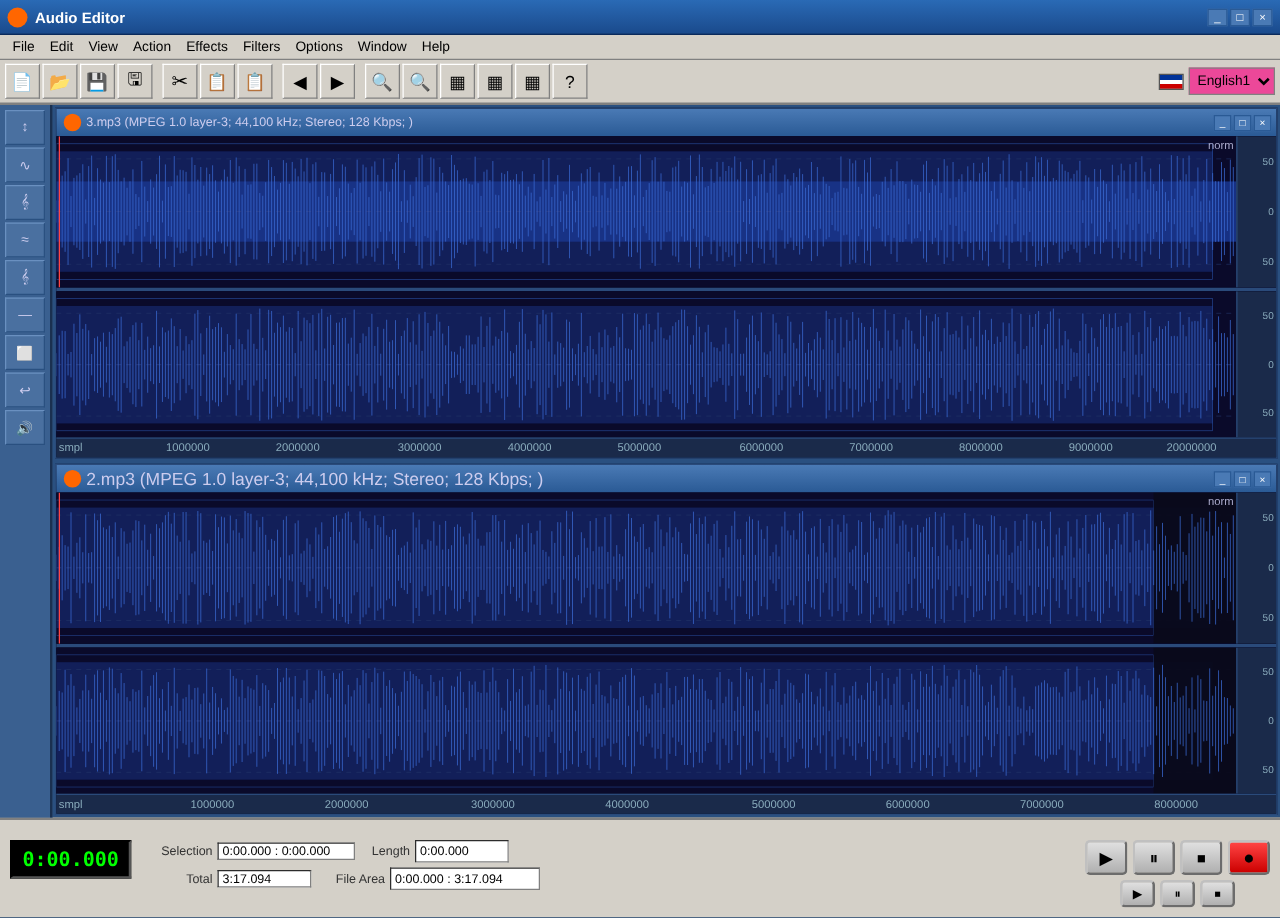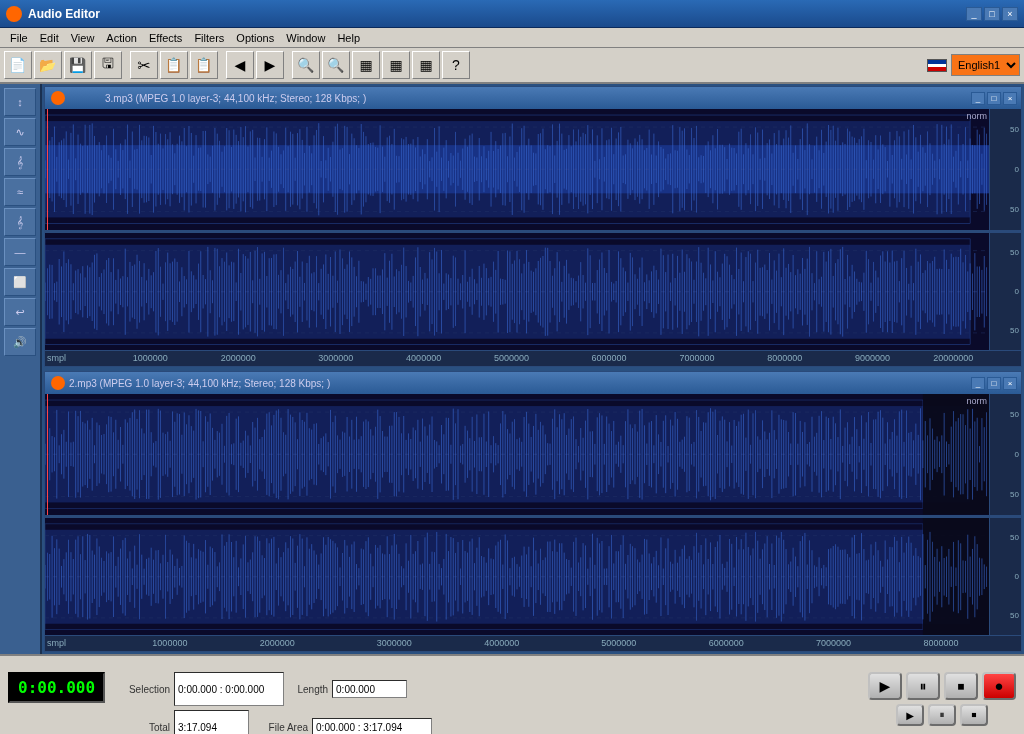--- a/index.html
+++ b/index.html
@@ -82,21 +82,21 @@
       display: flex; align-items: center; justify-content: center;
       font-size: 14px;
     }
     .tb-sep {
       width: 4px; height: 28px;
     }
     .tb-lang {
       display: flex; align-items: center; margin-left: auto;
     }
     .tb-lang select {
-      background: #f97316;
+      background: #ec4899;
       border: 1px solid #808080;
       font-size: 11px;
       padding: 1px 2px;
       height: 22px;
     }
     .flag-icon {
       width: 20px; height: 13px;
       background: linear-gradient(to bottom, #003399 33%, #fff 33%, #fff 66%, #cc0000 66%);
       margin-right: 4px;
       border: 1px solid #555;
@@ -233,21 +233,21 @@
       min-width: 55px;
       text-align: right;
     }
     .status-input {
       background: #fff;
       border: 1px inset #808080;
       font-size: 10px;
       color: #000;
       padding: 1px 3px;
       width: 110px;
-      height: 34px;
+      height: 14px;
     }
     .status-input2 {
       background: #fff;
       border: 1px inset #808080;
       font-size: 10px;
       color: #000;
       padding: 1px 3px;
       width: 95px;
       height: 18px;
     }
@@ -340,21 +340,21 @@
     <button class="lt-btn" title="rect">⬜</button>
     <button class="lt-btn" title="undo">↩</button>
     <button class="lt-btn" title="volume">🔊</button>
   </div>
 
   <div id="waveform-area">
 
     <div class="wave-panel" style="flex:1.05;">
       <div class="wave-header">
         <div class="panel-icon"></div>
-        <span style="font-size:10px;margin-left:36px;">3.mp3 (MPEG 1.0 layer-3; 44,100 kHz; Stereo; 128 Kbps; )</span>
+        <span style="font-size:10px;">3.mp3 (MPEG 1.0 layer-3; 44,100 kHz; Stereo; 128 Kbps; )</span>
         <div class="panel-btns">
           <div class="panel-btn">_</div>
           <div class="panel-btn">□</div>
           <div class="panel-btn">×</div>
         </div>
       </div>
       <div style="position:relative; flex:1; display:flex; flex-direction:column; height:calc(100% - 22px);">
 
         <div style="position:absolute;right:34px;top:2px;font-size:9px;color:#aac;z-index:10;">norm</div>
 
@@ -1229,21 +1229,21 @@
           <span class="ruler-label" style="left:74%">8000000</span>
           <span class="ruler-label" style="left:83%">9000000</span>
           <span class="ruler-label" style="left:91%">20000000</span>
         </div>
       </div>
     </div>
 
     <div class="wave-panel" style="flex:1.05;">
       <div class="wave-header">
         <div class="panel-icon"></div>
-        <span style="font-size:10px;">2.mp3 (MPEG 1.0 layer-3; 44,100 kHz; Stereo; 128 Kbps; )</span>
+        <span style="font-size:14px;">2.mp3 (MPEG 1.0 layer-3; 44,100 kHz; Stereo; 128 Kbps; )</span>
         <div class="panel-btns">
           <div class="panel-btn">_</div>
           <div class="panel-btn">□</div>
           <div class="panel-btn">×</div>
         </div>
       </div>
       <div style="position:relative; flex:1; display:flex; flex-direction:column; height:calc(100% - 22px);">
         <div style="position:absolute;right:34px;top:2px;font-size:9px;color:#aac;z-index:10;">norm</div>
 
         <div style="position:relative; height:calc(50% - 8px); overflow:hidden; background:#0a0a2a;">

